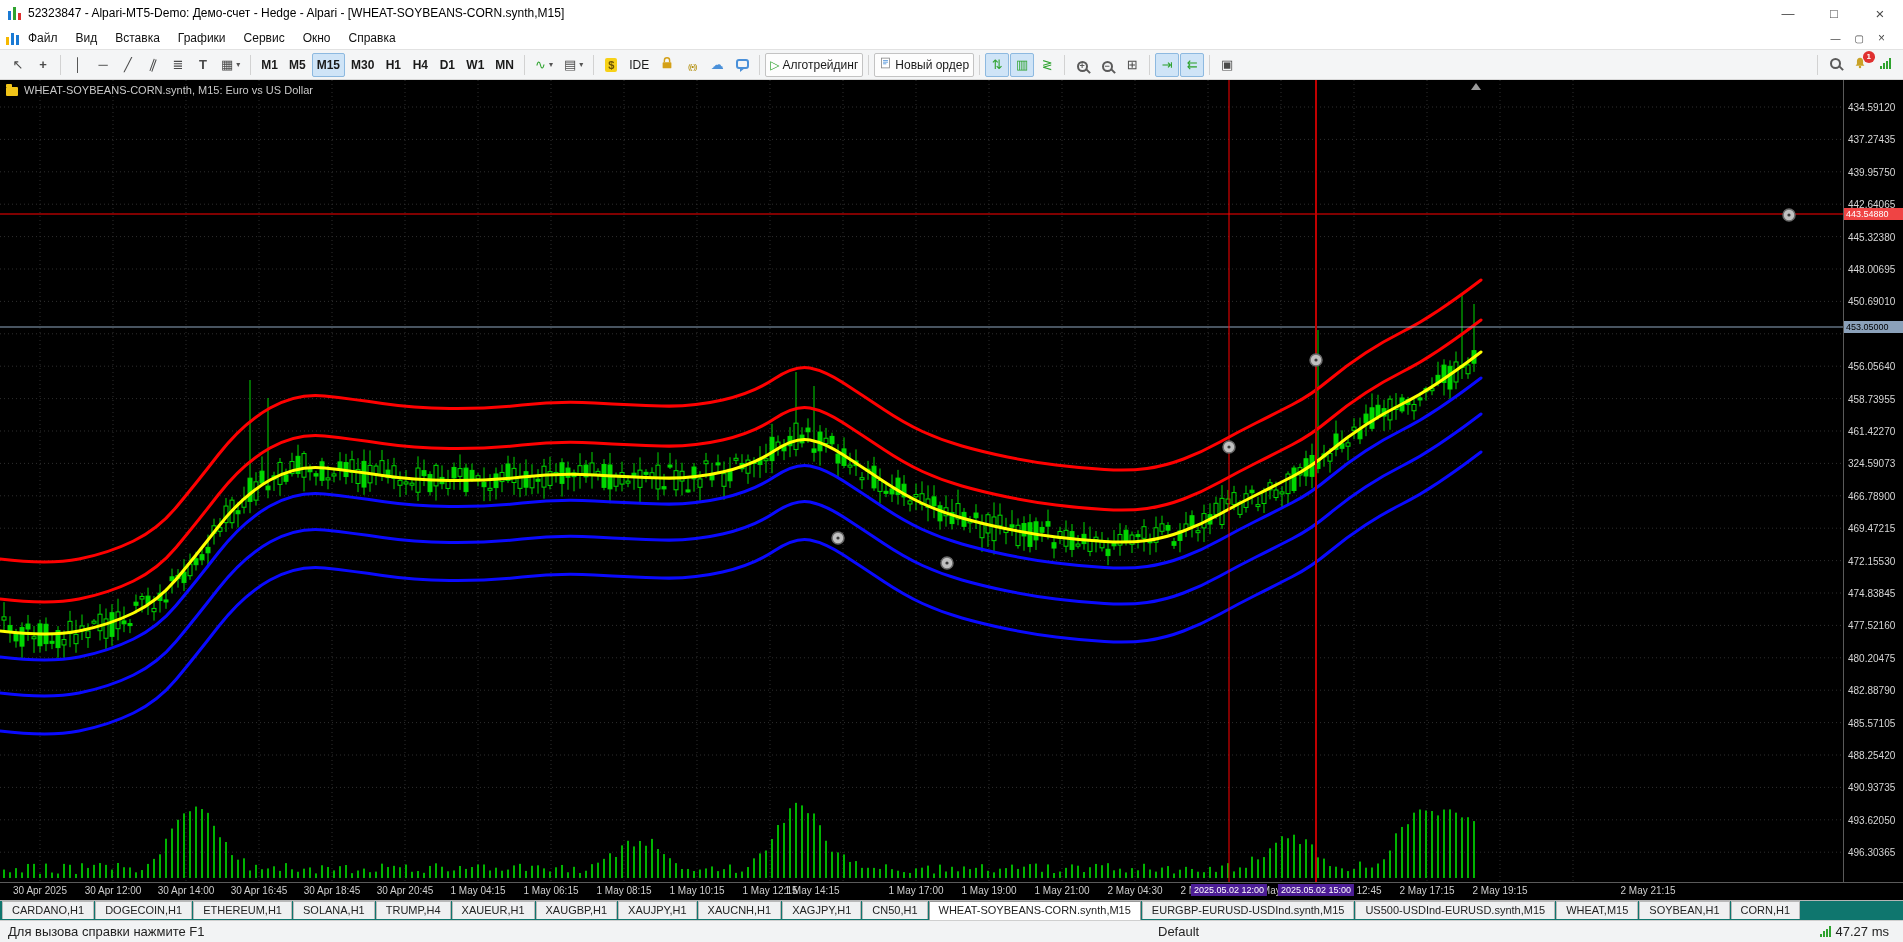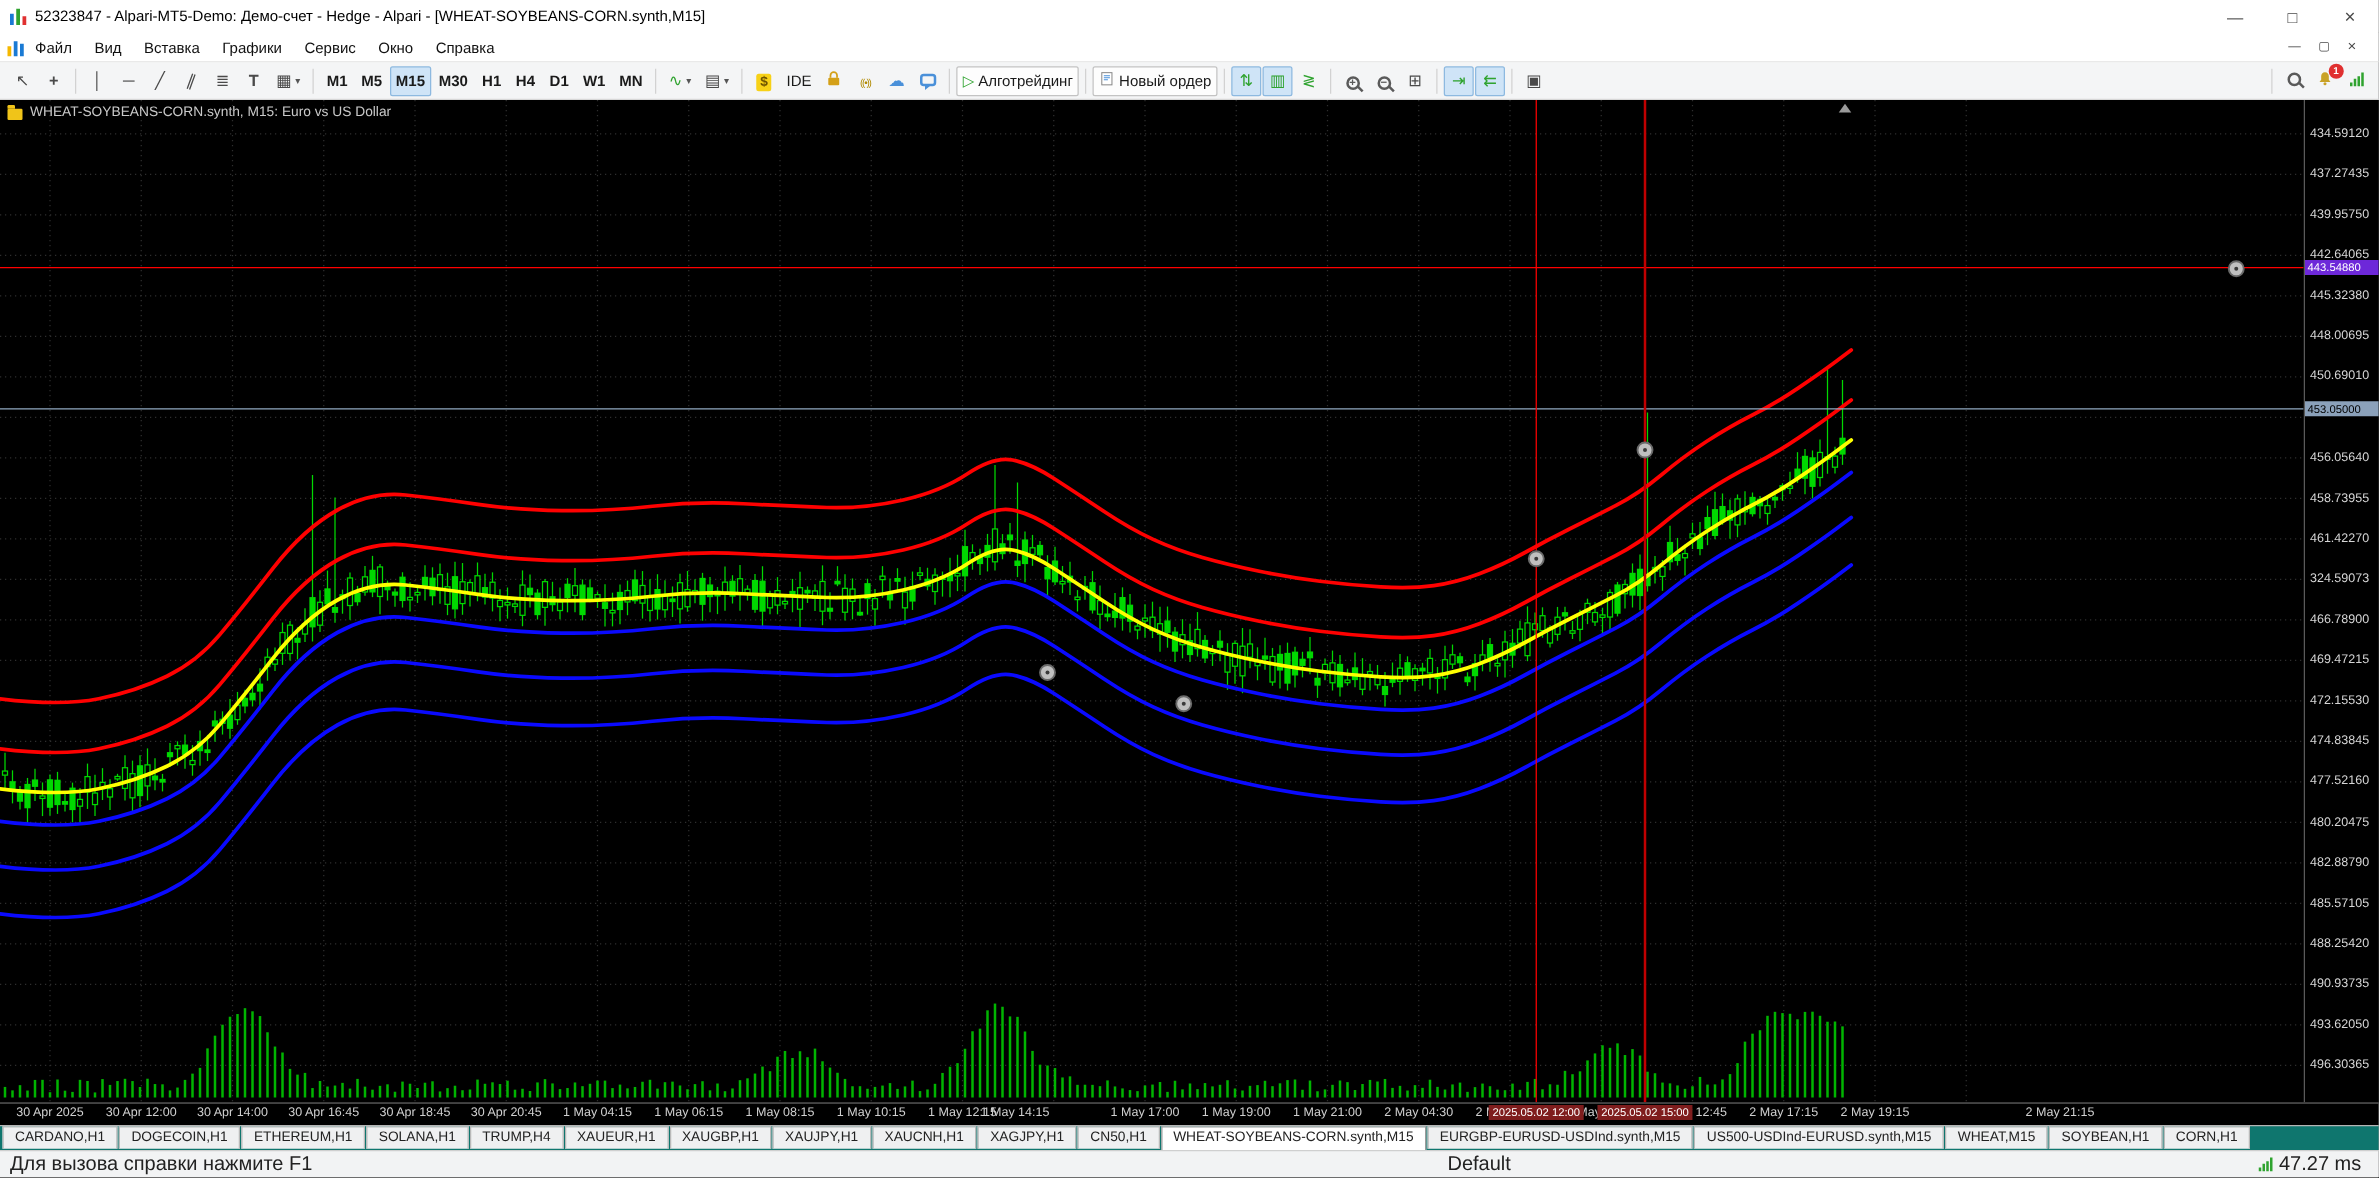--- a/index.html
+++ b/index.html
@@ -53,27 +53,27 @@
 .plot{position:relative;width:1843px;height:802px}
 #chart{position:absolute;left:0;top:0}
 .chart-symbol{position:absolute;top:4px;left:6px;display:flex;gap:6px;align-items:flex-end;font-size:11px;color:#c9c9c9;z-index:5}
 .oct{width:12px;height:9px;background:#f0c419;border-radius:1px;position:relative;display:inline-block}
 .oct::before{content:"";position:absolute;top:-3px;left:0;width:6px;height:3px;background:#f0c419;border-radius:1px 1px 0 0}
 .price-axis{position:relative;width:60px;border-left:1px solid #5a5a5a;background:#000;font-size:10px;color:#d6d6d6}
 .price-tick{position:absolute;left:4px;transform:translateY(-50%);white-space:nowrap}
 .axis-badge{position:absolute;left:0;right:0;transform:translateY(-50%);font-size:9px;padding:1px 2px;text-align:left;z-index:3}
 .time-axis{height:18px;flex:0 0 auto;background:#000;position:relative;border-top:1px solid #5a5a5a;font-size:10px;color:#cfcfcf}
 .time-tick{position:absolute;top:2px;transform:translateX(-50%);white-space:nowrap}
-.time-badge{position:absolute;top:1px;transform:translateX(-50%);background:#7f1d1d;color:#fff;font-size:9px;padding:1px 3px;white-space:nowrap;z-index:3}
+.time-badge{position:absolute;top:1px;transform:translateX(-50%);background:#4c1d95;color:#fff;font-size:9px;padding:1px 3px;white-space:nowrap;z-index:3}
 
 .tabbar{height:20px;flex:0 0 auto;background:#0f766e;display:flex;align-items:flex-start;padding-left:2px;border-top:1px solid #b5b5b5;overflow:hidden}
 .tab{font-size:11px;color:#222;background:#eff0f1;border:1px solid #b9b9b9;border-bottom:none;padding:2px 9px;margin-right:1px;height:18px;white-space:nowrap}
 .tab.active{background:#fff;height:20px;border-color:#9a9a9a}
 
-.statusbar{height:22px;flex:0 0 auto;background:#f2f3f4;border-top:1px solid #cfcfcf;display:flex;align-items:center;font-size:16px;color:#222;position:relative}
+.statusbar{height:22px;flex:0 0 auto;background:#f2f3f4;border-top:1px solid #cfcfcf;display:flex;align-items:center;font-size:13px;color:#222;position:relative}
 .status-help{padding-left:8px}
 .status-profile{position:absolute;left:1158px}
 .status-conn{margin-left:auto;display:inline-flex;align-items:center;gap:5px;padding-right:14px}
 </style>
 </head>
 <body>
 
 <div class="window">
 
   <div class="titlebar">
@@ -1146,21 +1146,21 @@
         <div class="price-tick" style="top:480.59999999999997px">472.15530</div>
         <div class="price-tick" style="top:513px">474.83845</div>
         <div class="price-tick" style="top:545.4px">477.52160</div>
         <div class="price-tick" style="top:577.8px">480.20475</div>
         <div class="price-tick" style="top:610.1999999999999px">482.88790</div>
         <div class="price-tick" style="top:642.6px">485.57105</div>
         <div class="price-tick" style="top:675px">488.25420</div>
         <div class="price-tick" style="top:707.4px">490.93735</div>
         <div class="price-tick" style="top:739.8px">493.62050</div>
         <div class="price-tick" style="top:772.1999999999999px">496.30365</div>
-        <div class="axis-badge" style="top:134px;background:#6d28d9;color:#ffffff">443.54880</div>
+        <div class="axis-badge" style="top:134px;background:#ef4444;color:#ffffff">443.54880</div>
         <div class="axis-badge" style="top:247px;background:#8ba1ba;color:#000000">453.05000</div>
       </div>
   </div>
 
   <div class="time-axis" id="time-axis">
       <div class="time-tick" style="left:40px">30 Apr 2025</div>
       <div class="time-tick" style="left:113px">30 Apr 12:00</div>
       <div class="time-tick" style="left:186px">30 Apr 14:00</div>
       <div class="time-tick" style="left:259px">30 Apr 16:45</div>
       <div class="time-tick" style="left:332px">30 Apr 18:45</div>

